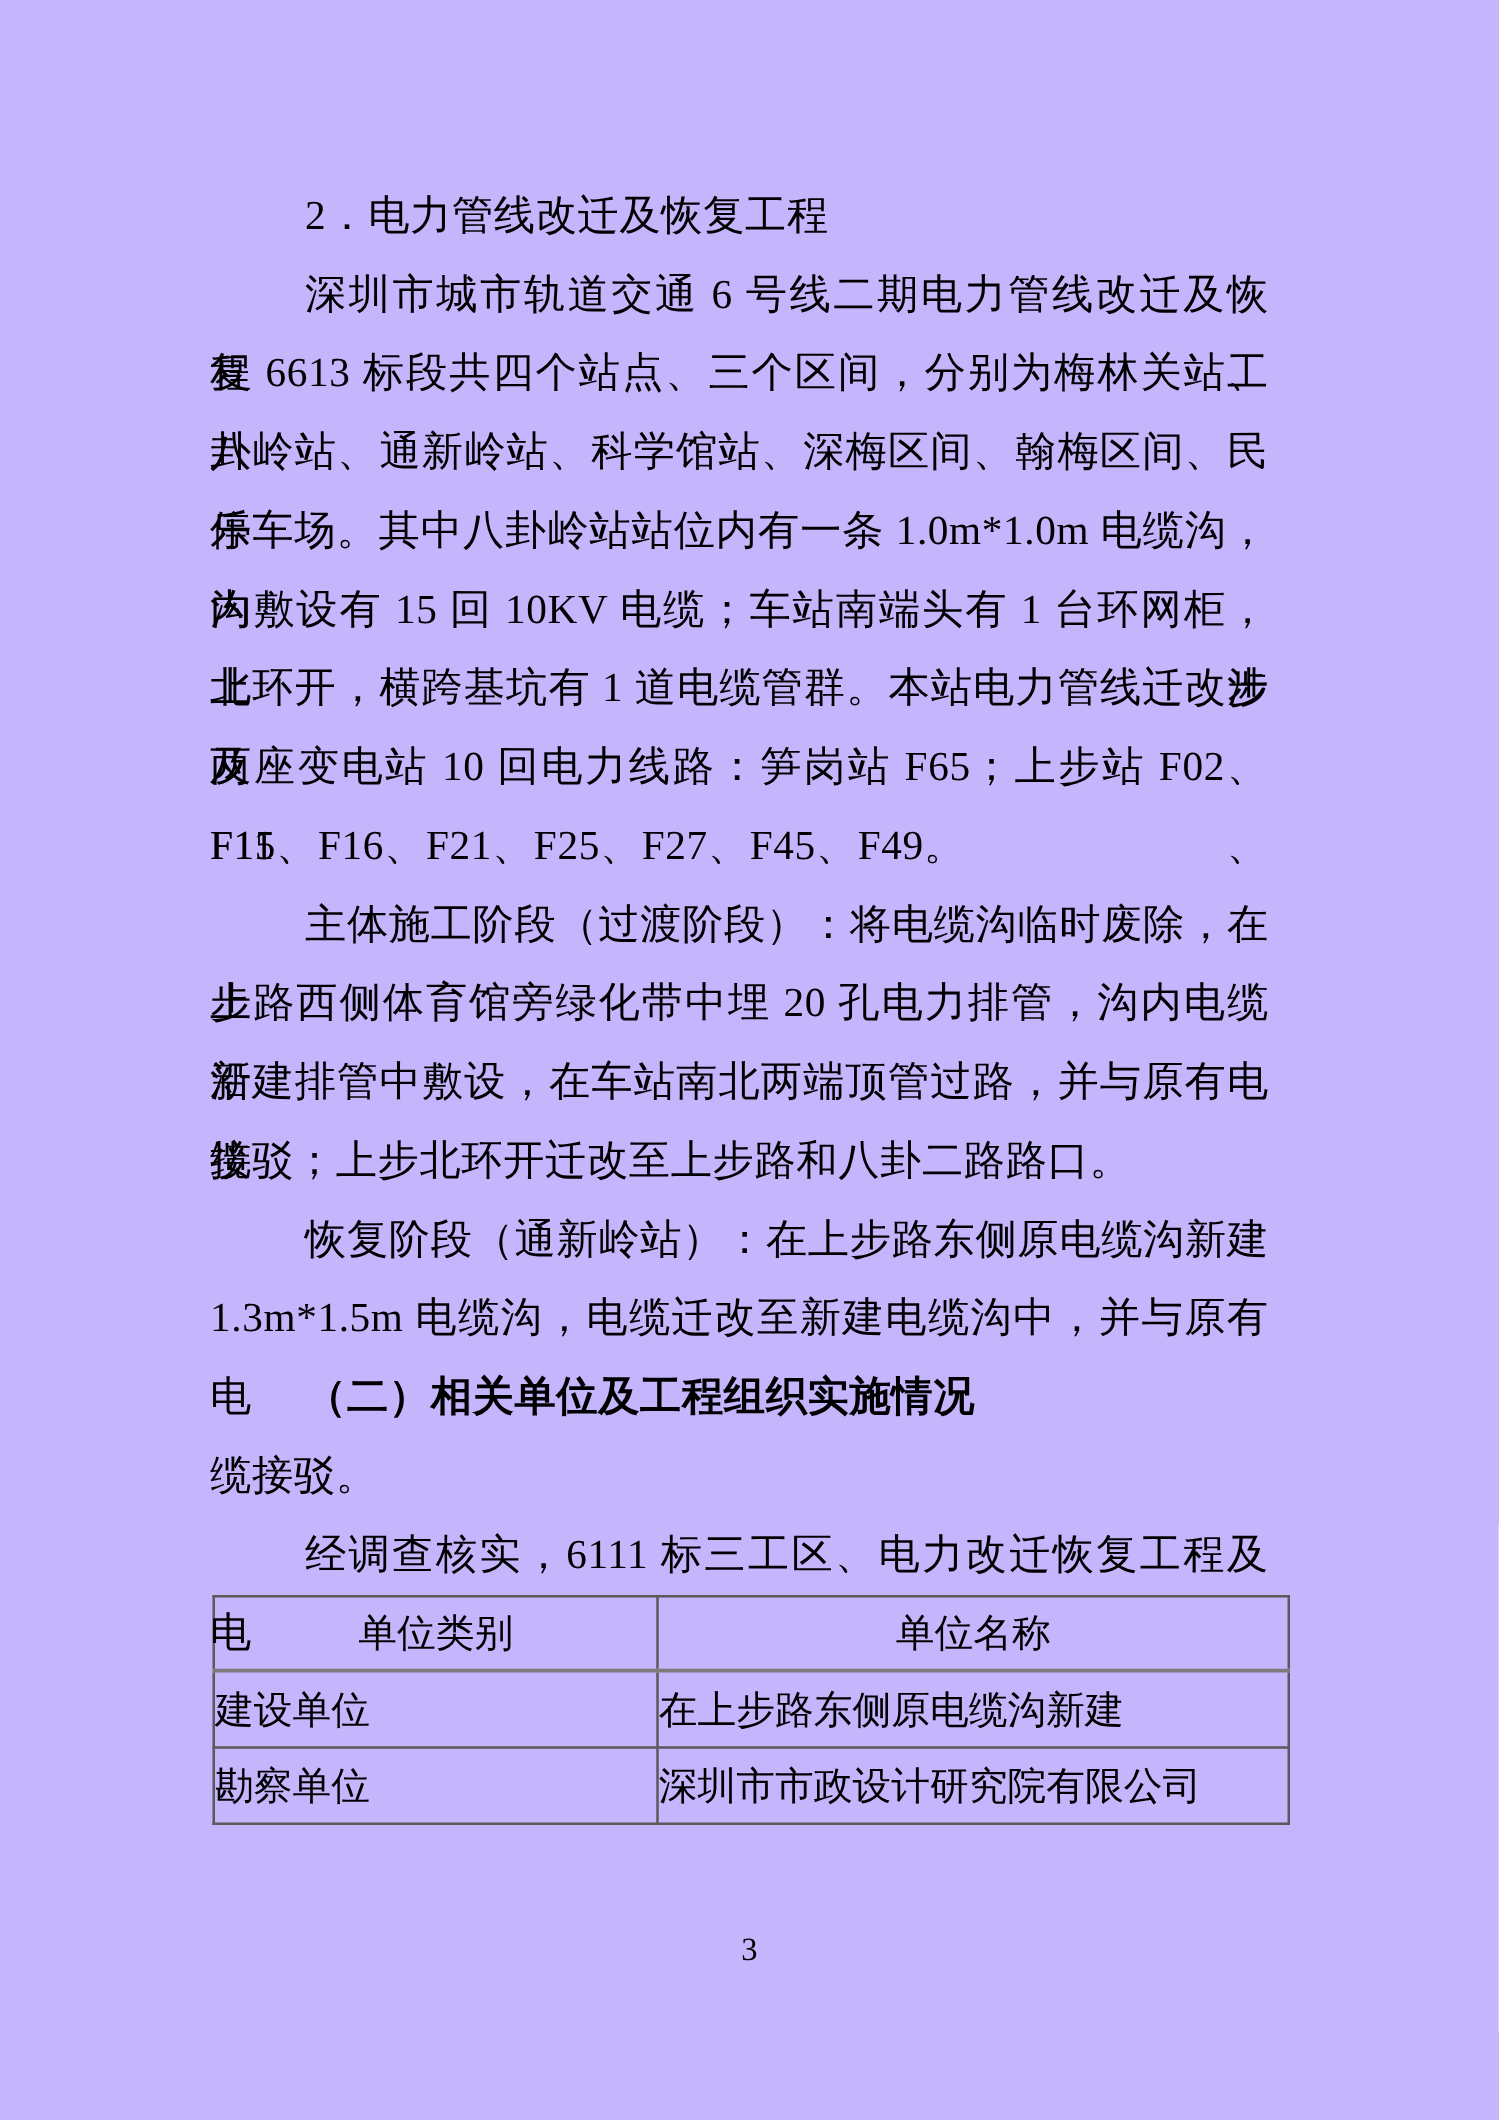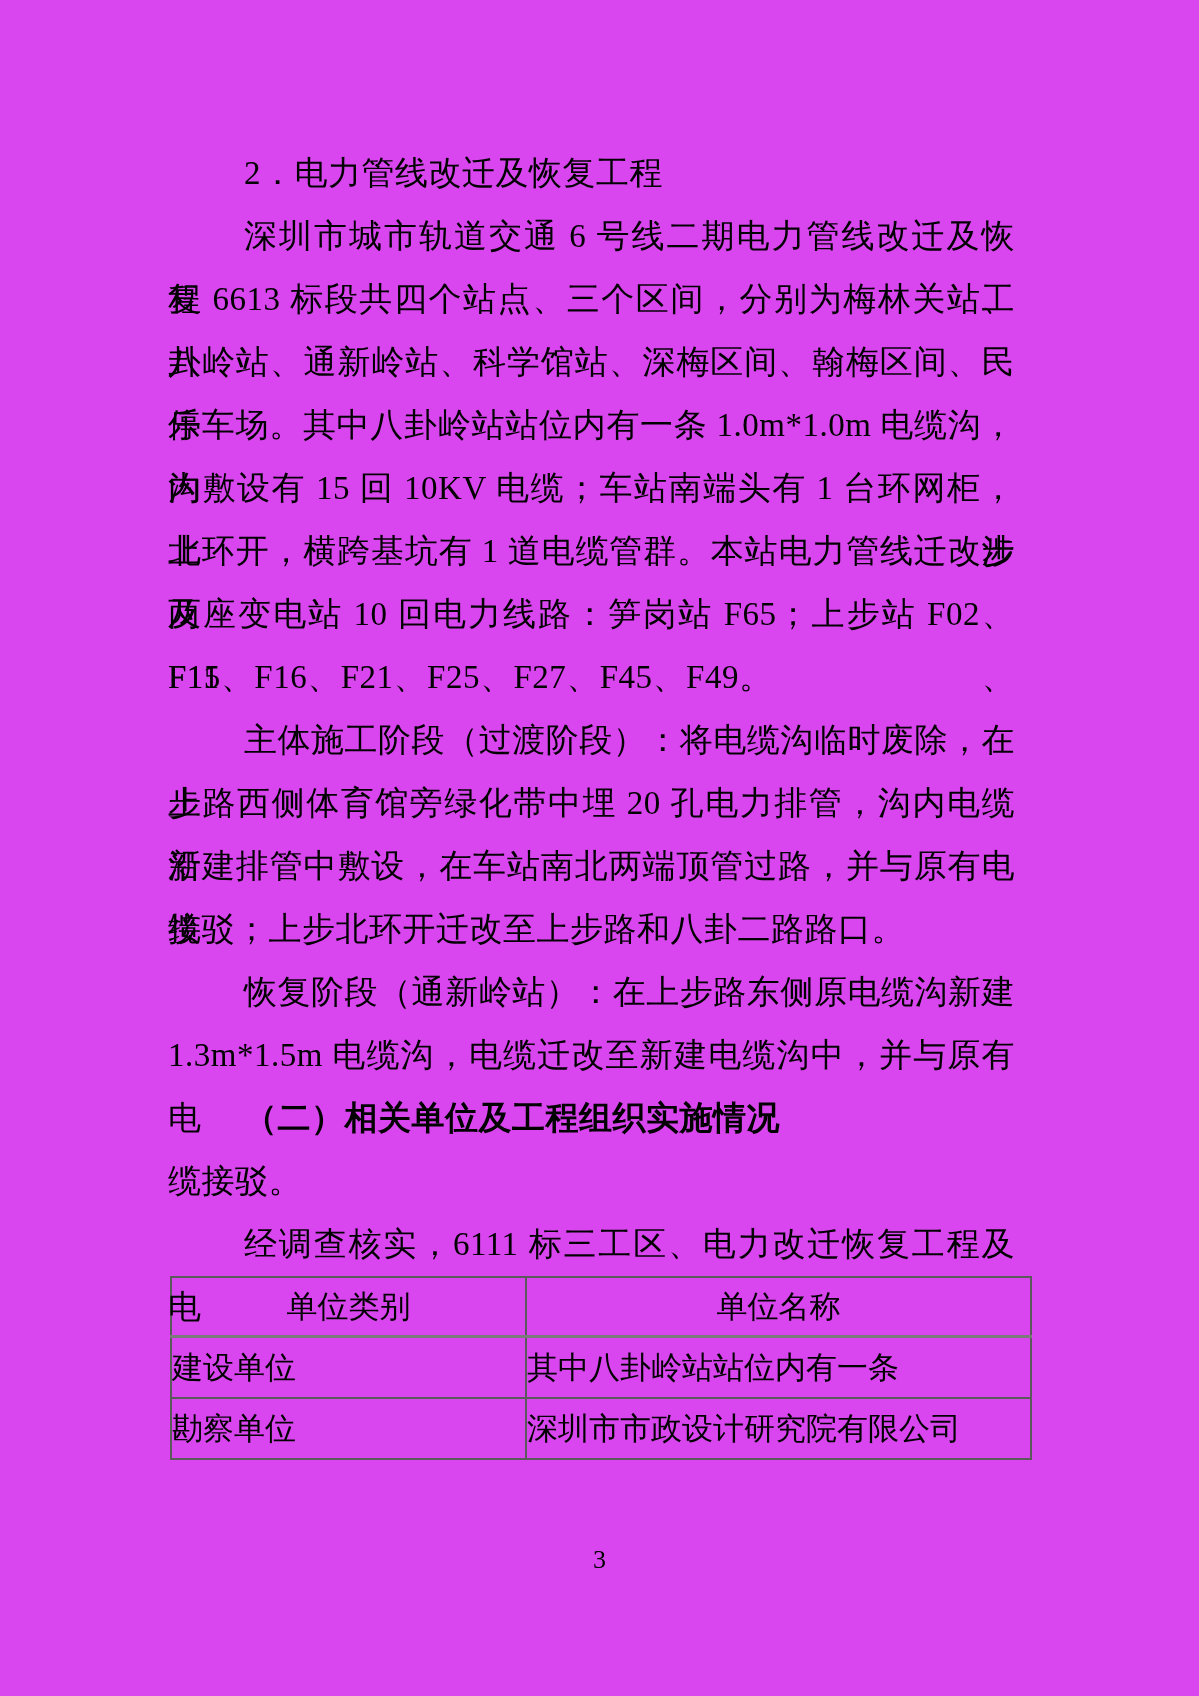--- a/index.html
+++ b/index.html
@@ -4,21 +4,21 @@
 <style>
   html, body {
     margin: 0;
     padding: 0;
     background: #ffffff;
   }
   .page {
     position: relative;
     width: 1199px;
     height: 1696px;
-    background: #d946ef;
+    background: #c4b5fd;
     overflow: hidden;
     font-family: "Liberation Serif", "DejaVu Serif", serif;
     color: #000000;
   }
   .doc-flow {
     position: absolute;
     left: 168px;
     top: 142px;
     width: 847px;
   }
@@ -115,21 +115,21 @@
       </colgroup>
       <thead>
         <tr>
             <th>单位类别</th>
             <th>单位名称</th>
           </tr>
       </thead>
       <tbody>
           <tr>
             <td>建设单位</td>
-            <td>其中八卦岭站站位内有一条</td>
+            <td>在上步路东侧原电缆沟新建</td>
           </tr>
           <tr>
             <td>勘察单位</td>
             <td>深圳市市政设计研究院有限公司</td>
           </tr>
         </tbody>
     </table>
   </div>
   <div class="page-number">3</div>
 </div>

